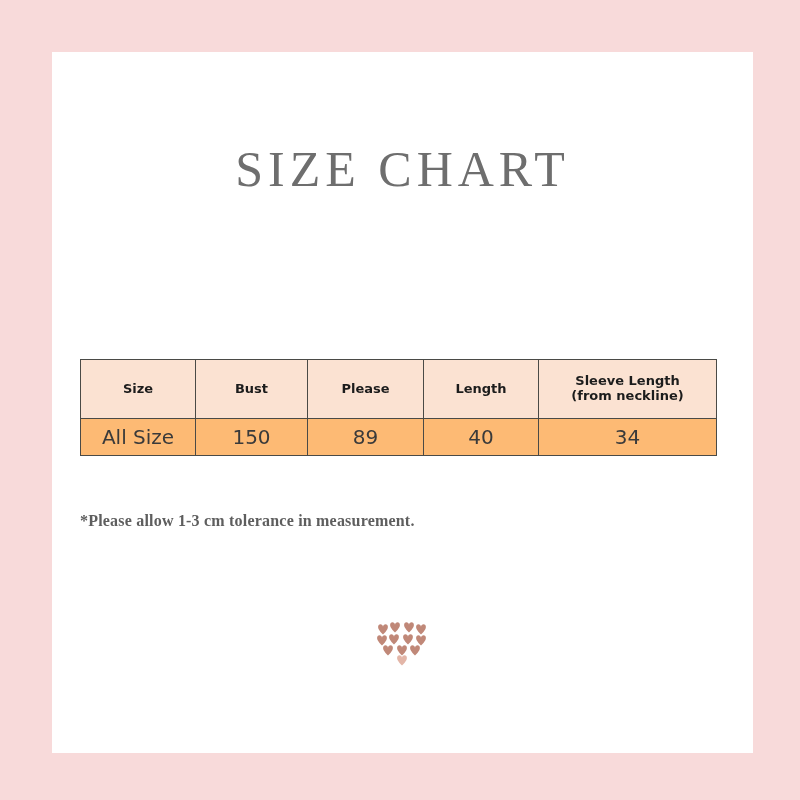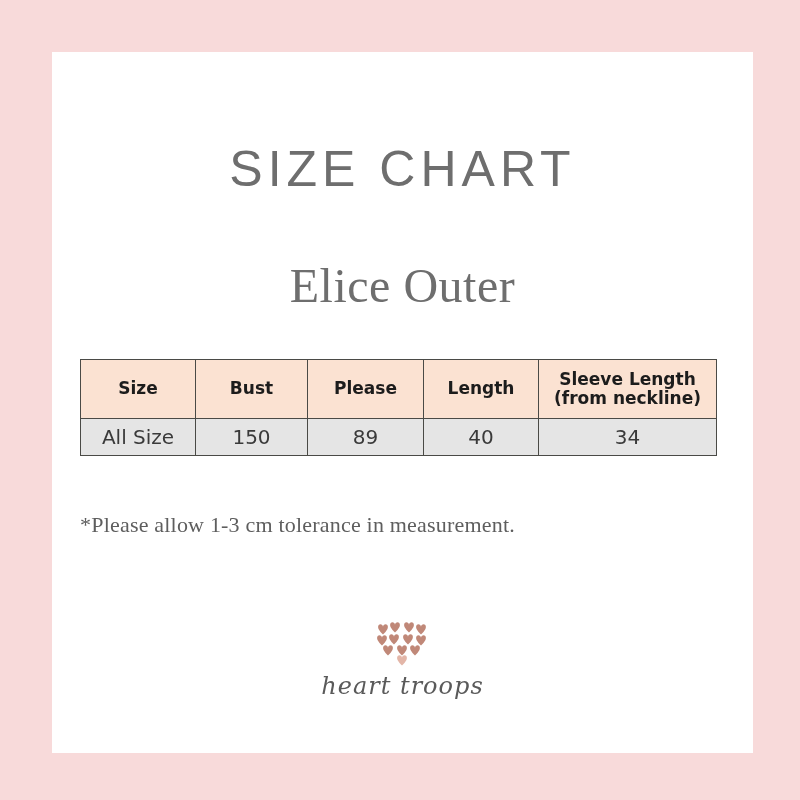--- a/index.html
+++ b/index.html
@@ -30,21 +30,21 @@
     height: 701px;
     background: #FFFFFF;
   }
 
   .page-title {
     position: absolute;
     left: 0;
     top: 88px;
     width: 701px;
     text-align: center;
-    font-family: Liberation Sans, sans-serif;
+    font-family: Liberation Serif, serif;
     font-size: 50px;
     font-weight: 400;
     letter-spacing: 5px;
     color: #6E6E6E;
     white-space: nowrap;
   }
 
   .product-name {
     position: absolute;
     left: 0;
@@ -70,53 +70,54 @@
   .size-table td, .size-table th {
     border: 1px solid #4A4A46;
     padding: 0;
     text-align: center;
     vertical-align: middle;
   }
   .size-table thead th {
     background: #FBE2D2;
     height: 58px;
     font-family: "DejaVu Sans", sans-serif;
-    font-size: 17px;
+    font-size: 13px;
     font-weight: bold;
     color: #1C1C1C;
     line-height: 1.12;
   }
   .size-table thead th .hdr-line {
     display: block;
   }
   .size-table tbody td {
-    background: #e5e5e5;
+    background: #fdba74;
     height: 36px;
     font-family: "DejaVu Sans", sans-serif;
     font-size: 20px;
     font-weight: normal;
     color: #3A3A3A;
     text-align: center;
   }
 
   .col-size   { width: 115px; }
   .col-bust   { width: 112px; }
   .col-length { width: 116px; }
   .col-arm    { width: 115px; }
   .col-sleeve { width: 178px; }
 
   .note {
     position: absolute;
     left: 28px;
     top: 460px;
     font-family: "Liberation Serif", serif;
-    font-size: 22px;
+    font-size: 16px;
     color: #5E5E5E;
     letter-spacing: 0.2px;
     white-space: nowrap;
+    font-weight: bold;
   }
 
   .logo {
     position: absolute;
     left: 0;
     top: 570px;
     width: 701px;
     text-align: center;
   }
   .heart-cluster {
@@ -134,21 +135,20 @@
   }
 </style>
 </head>
 <body>
 
 <div class="frame">
   <div class="card">
 
     <div class="page-title">SIZE CHART</div>
 
-    <div class="product-name">Elice Outer</div>
 
     <table class="size-table">
       <colgroup>
         <col class="col-size">
         <col class="col-bust">
         <col class="col-length">
         <col class="col-arm">
         <col class="col-sleeve">
       </colgroup>
       <thead>
@@ -209,17 +209,16 @@
           <use href="#mini-heart" x="46" y="19"></use>
 
           <use href="#mini-heart" x="13" y="29"></use>
           <use href="#mini-heart" x="27" y="29"></use>
           <use href="#mini-heart" x="40" y="29"></use>
         </g>
         <g fill="#E3B6A8">
           <use href="#mini-heart" x="27" y="39"></use>
         </g>
       </svg>
-      <span class="logo-wordmark">heart troops</span>
     </div>
 
   </div>
 </div>
 
 </body></html>

